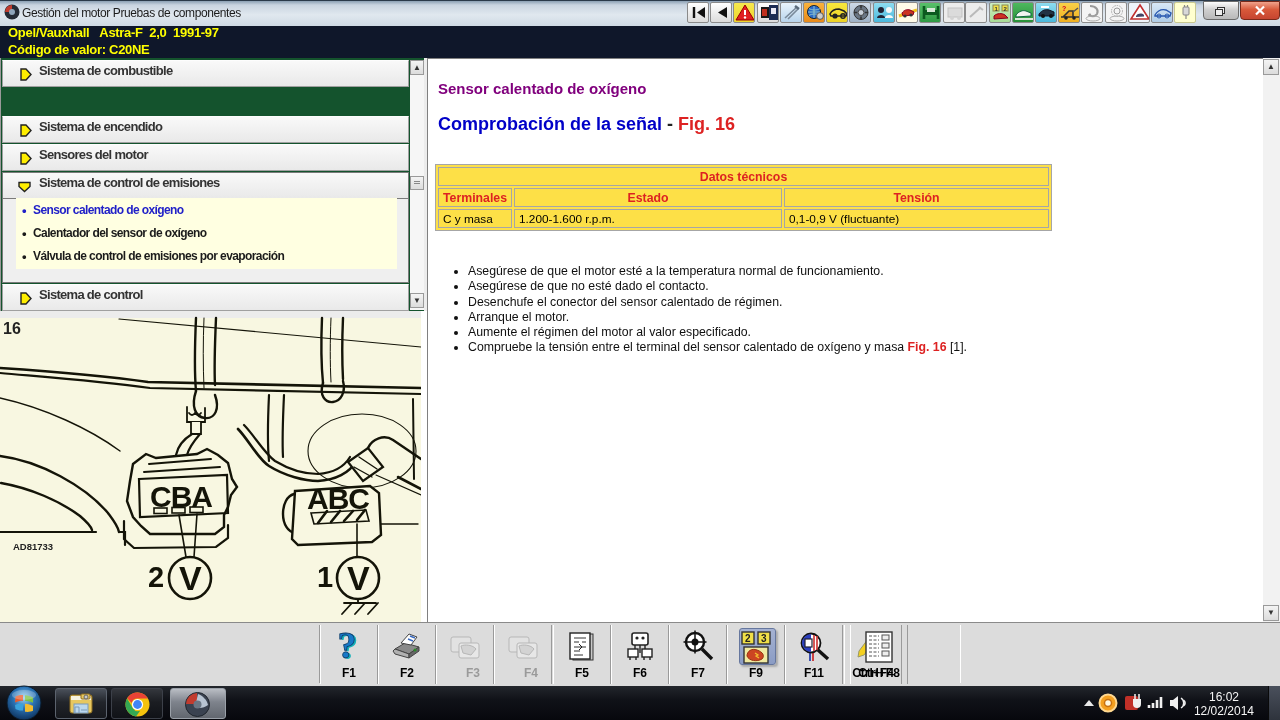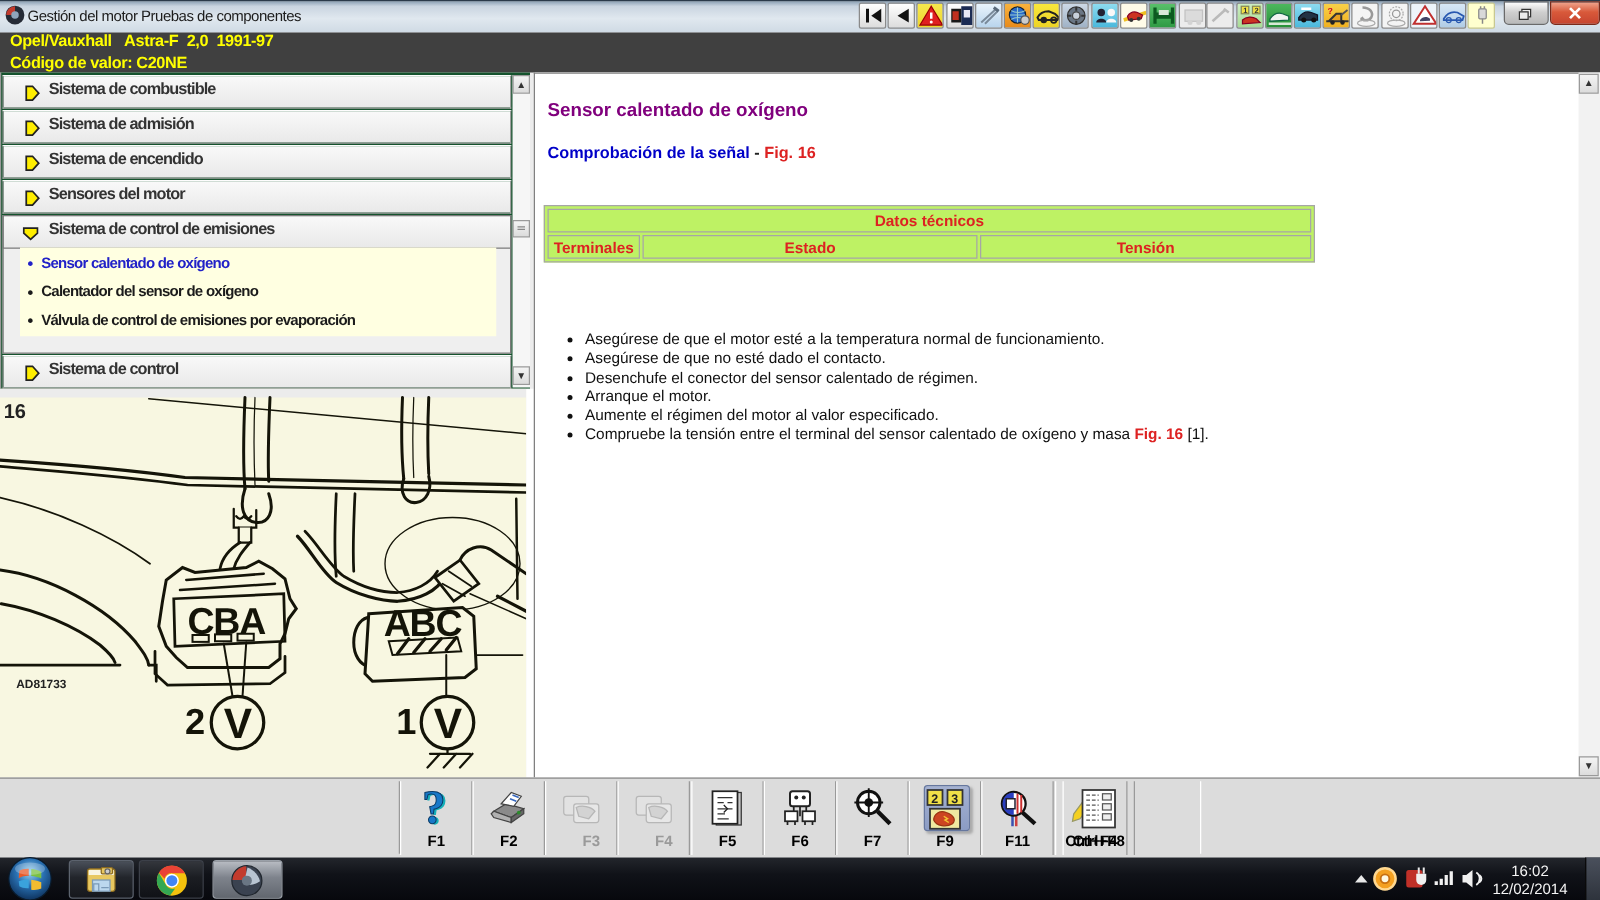--- a/index.html
+++ b/index.html
@@ -5,21 +5,21 @@
   html,body { width:1280px; height:720px; overflow:hidden; font-family:"Liberation Sans", sans-serif; }
   #app { position:absolute; left:0; top:0; width:1280px; height:720px; background:#ececec; }
   .abs { position:absolute; }
 
   
   #titlebar { left:0; top:0; width:1280px; height:26px;
     background:linear-gradient(#8ba0b4 0%, #c9d4e0 16%, #e0e8ef 55%, #cfdae4 100%);
     border-top:1px solid #2b3a4a; }
   #titletext { left:22px; top:6px; font-size:12px; letter-spacing:-0.4px; color:#1c1c1c; }
   
-  #navybar { left:0; top:26px; width:1280px; height:32px; background:#404040; color:#ffff00; font-weight:bold; font-size:13px; letter-spacing:-0.3px; }
+  #navybar { left:0; top:26px; width:1280px; height:32px; background:#0f172a; color:#ffff00; font-weight:bold; font-size:13px; letter-spacing:-0.3px; }
 
   
   #menu { left:0; top:58px; width:424px; height:253px; background:#14532d; border-left:1px solid #9a9a9a;}
   .mitem { position:absolute; left:1px; width:407px; height:27px; background:linear-gradient(#f9f9f9,#e9e9e9);
     border:1px solid #a0a0a0; border-top:1px solid #fdfdfd; color:#333; font-weight:bold; font-size:13px; letter-spacing:-0.7px; line-height:25px; }
   .mitem span.t { position:absolute; left:36px; top:-3px; }
   .arrow { position:absolute; left:16px; top:7px; width:13px; height:13px; }
   #submenu { position:absolute; left:15px; top:140px; width:381px; height:71px; background:#ffffe1; font-weight:bold; font-size:12px; letter-spacing:-0.6px; }
   .subitem { position:absolute; left:17px; white-space:nowrap; color:#1b1b1b;}
   .subitem .bt { position:absolute; left:-11px; top:0px; font-size:13px; }
@@ -27,22 +27,22 @@
   .sb { background:#f6f6f6; }
   .sbbtn { position:absolute; background:linear-gradient(#f4f4f4,#dcdcdc); border:1px solid #9a9a9a; color:#333; text-align:center; }
 
   
   #diagram { left:0; top:311px; width:421px; height:311px; background:#f8f7e1; }
   #diagwhitegap { left:421px; top:311px; width:6px; height:311px; background:#ffffff; }
 
   
   #content { left:427px; top:58px; width:836px; height:564px; background:#fff; border-left:1px solid #808080; border-top:1px solid #808080;}
   #h1 { position:absolute; left:10px; top:21px; color:#80007d; font-weight:bold; font-size:15px; }
-  #h2 { position:absolute; left:10px; top:55px; font-weight:bold; font-size:13px; color:#0000c8; }
-  #dtable { position:absolute; left:7px; top:105px; width:617px; border:1px solid #a6a6a6; border-collapse:separate; border-spacing:2px; background:#bef264; }
+  #h2 { position:absolute; left:10px; top:55px; font-weight:bold; font-size:18px; color:#0000c8; }
+  #dtable { position:absolute; left:7px; top:105px; width:617px; border:1px solid #a6a6a6; border-collapse:separate; border-spacing:2px; background:#fde047; }
   #dtable td { border:1px solid #a6a6a6; font-size:11.8px; padding:1px 4px; height:19px; }
   #dtable .rh { color:#d22; font-weight:bold; text-align:center; font-size:12.3px; }
   #bullets { position:absolute; left:22px; top:205px; font-size:12.3px; color:#101010; }
   #bullets li { margin-bottom:0px; line-height:15.3px; padding-left:0px; list-style:disc outside; margin-left:18px;}
 
   
   #toolbar { left:0; top:622px; width:1280px; height:64px; background:#dcdcdc; border-top:1px solid #8a8a8a; }
   .tbtn { position:absolute; top:2px; width:58px; height:59px; border-left:1px solid #fff; border-right:1px solid #9a9a9a; text-align:center; }
   .tbtn .lbl { position:absolute; bottom:4px; width:100%; font-size:12px; font-weight:bold; color:#000; }
   .tbtn.dis .lbl { color:#9a9a9a;padding-left:16px; }
@@ -192,26 +192,20 @@
     <div class="abs" style="left:8px;top:-1px;">Opel/Vauxhall&nbsp;&nbsp;&nbsp;Astra-F&nbsp;&nbsp;2,0&nbsp;&nbsp;1991-97</div>
     <div class="abs" style="left:8px;top:16px;">Código de valor: C20NE</div>
   </div>
 
   <div id="menu" class="abs">
     <div class="mitem" style="top:2px;">
         <svg class="arrow" viewBox="0 0 13 13">
           <path d="M2,1 L7,1 L12,6.5 L7,12 L2,12 Z" fill="#ffee00" stroke="#222" stroke-width="1.4"></path>
         </svg>
         <span class="t">Sistema de combustible</span>
-      </div>
-    <div class="mitem" style="top:30px;">
-        <svg class="arrow" viewBox="0 0 13 13">
-          <path d="M2,1 L7,1 L12,6.5 L7,12 L2,12 Z" fill="#ffee00" stroke="#222" stroke-width="1.4"></path>
-        </svg>
-        <span class="t">Sistema de admisión</span>
       </div>
     <div class="mitem" style="top:58px;">
         <svg class="arrow" viewBox="0 0 13 13">
           <path d="M2,1 L7,1 L12,6.5 L7,12 L2,12 Z" fill="#ffee00" stroke="#222" stroke-width="1.4"></path>
         </svg>
         <span class="t">Sistema de encendido</span>
       </div>
     <div class="mitem" style="top:86px;">
         <svg class="arrow" viewBox="0 0 13 13">
           <path d="M2,1 L7,1 L12,6.5 L7,12 L2,12 Z" fill="#ffee00" stroke="#222" stroke-width="1.4"></path>
@@ -328,20 +322,25 @@
     <div id="h2">Comprobación de la señal <span style="color:#222"> - </span><span style="color:#d22">Fig. 16</span></div>
     <table id="dtable">
       <tbody>
           <tr>
             <td colspan="3" class="rh">Datos técnicos</td>
           </tr>
       <tr>
             <td class="rh" style="width:74px;">Terminales</td>
             <td class="rh" style="width:268px;">Estado</td>
             <td class="rh">Tensión</td>
+          </tr>
+      <tr>
+            <td>C y masa</td>
+            <td>1.200-1.600 r.p.m.</td>
+            <td>0,1-0,9 V (fluctuante)</td>
           </tr>
     </tbody>
       </table>
     <ul id="bullets">
       <li>Asegúrese de que el motor esté a la temperatura normal de funcionamiento.</li>
       <li>Asegúrese de que no esté dado el contacto.</li>
       <li>Desenchufe el conector del sensor calentado de régimen.</li>
       <li>Arranque el motor.</li>
       <li>Aumente el régimen del motor al valor especificado.</li>
       <li>Compruebe la tensión entre el terminal del sensor calentado de oxígeno y masa <b style="color:#d22">Fig. 16</b> [1].</li>

